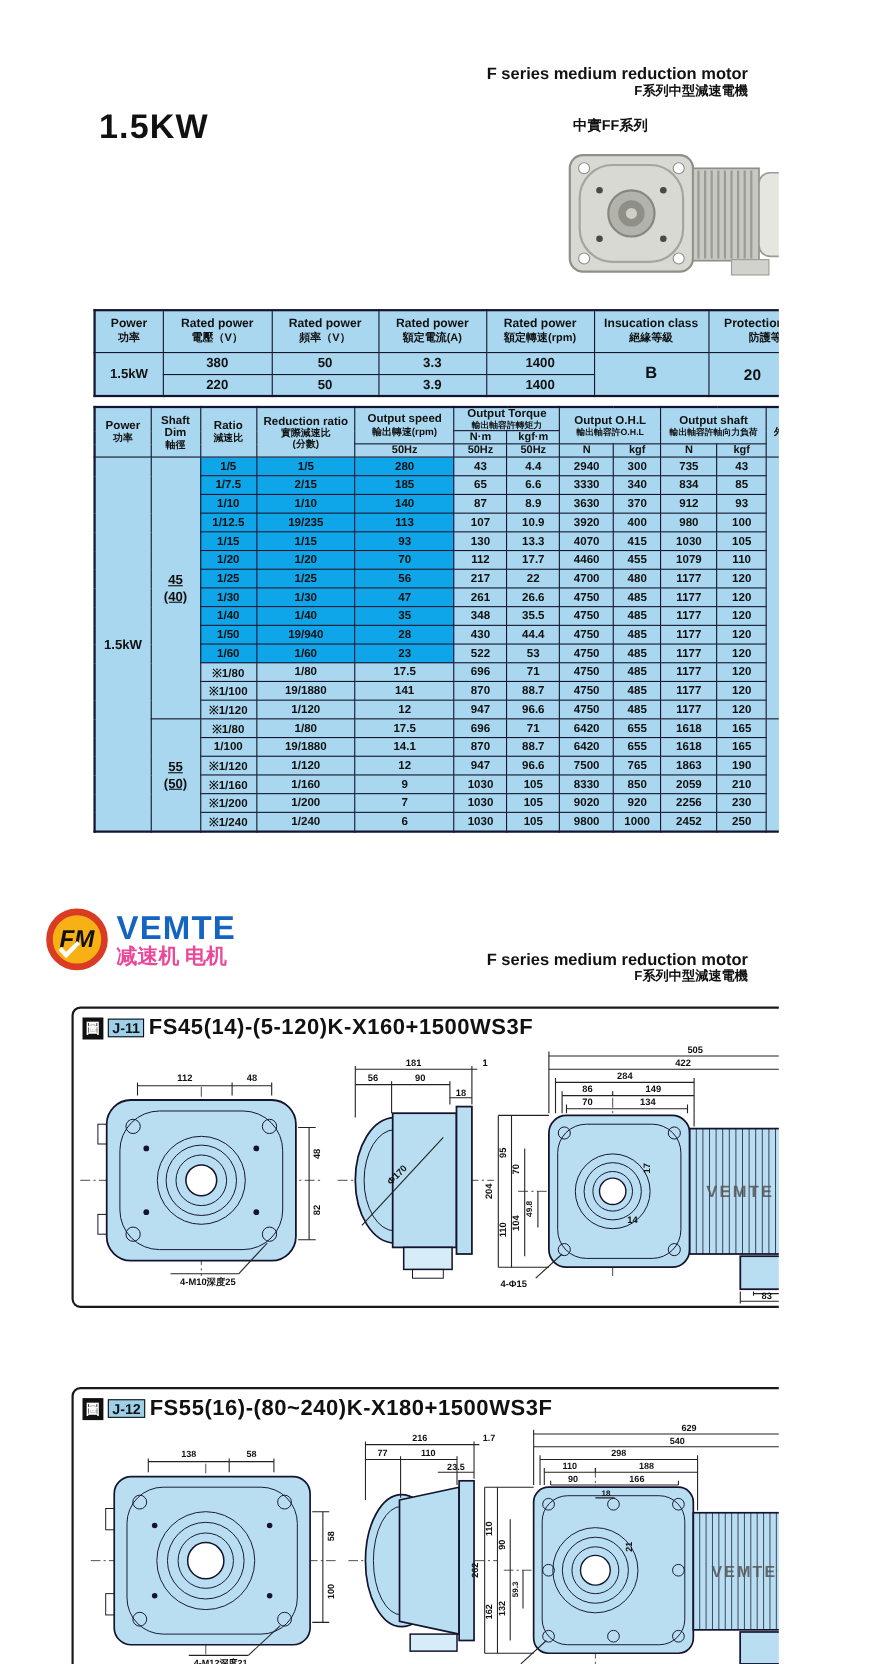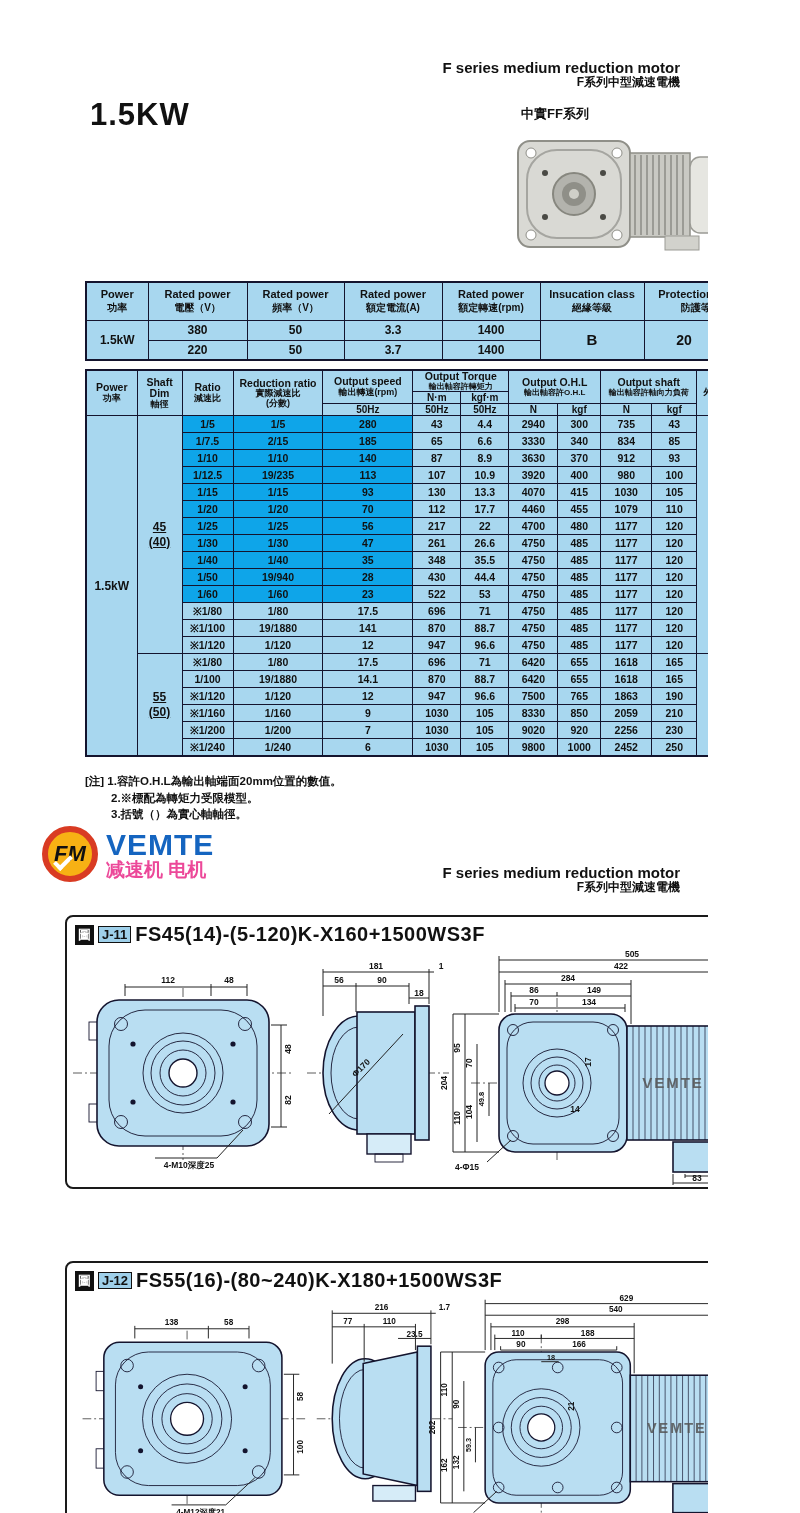--- a/index.html
+++ b/index.html
@@ -140,21 +140,21 @@
       <td>380</td>
       <td>50</td>
       <td>3.3</td>
       <td>1400</td>
       <td rowspan="2" style="font-size:15px;">B</td>
       <td rowspan="2" class="prot" style="font-size:14px;">20 54</td>
     </tr>
     <tr>
       <td>220</td>
       <td>50</td>
-      <td>3.7</td>
+      <td>3.9</td>
       <td>1400</td>
     </tr>
   </tbody>
     </table>
 
   <table class="rt">
     <colgroup>
         <col style="width:50px">
         <col style="width:44px">
         <col style="width:50px">
@@ -449,25 +449,20 @@
           <td>1030</td>
           <td>105</td>
           <td>9800</td>
           <td>1000</td>
           <td>2452</td>
           <td>250</td>
         </tr>
       </tbody>
   </table>
 
-  <div class="notes">
-    <div>[注] 1.容許O.H.L為輸出軸端面20mm位置的數值。</div>
-    <div class="l2">2.※標配為轉矩力受限模型。</div>
-    <div class="l2">3.括號（）為實心軸軸徑。</div>
-  </div>
 
   <div class="logo">
     <div class="logo-badge">
       <span>FM</span>
       <span class="chk"></span>
     </div>
     <div class="logo-txt">
       <div class="nm">VEMTE</div>
       <div class="sb">减速机 电机</div>
     </div>

